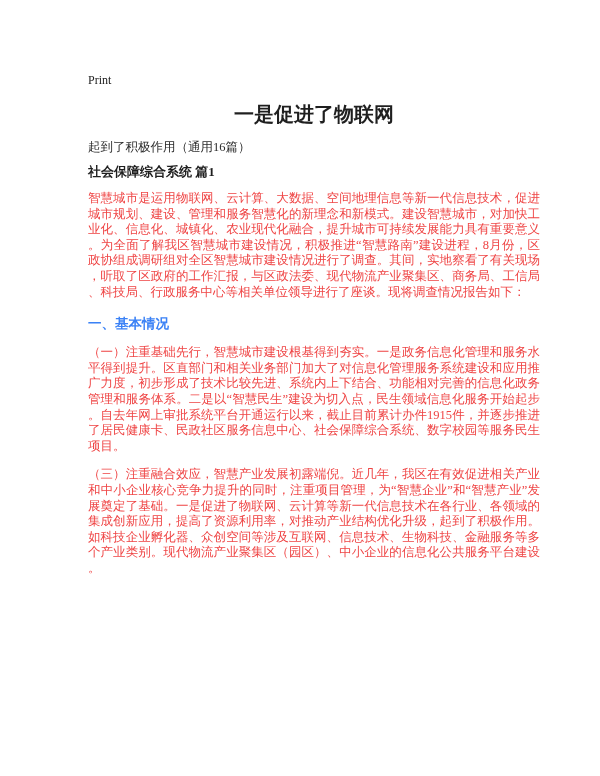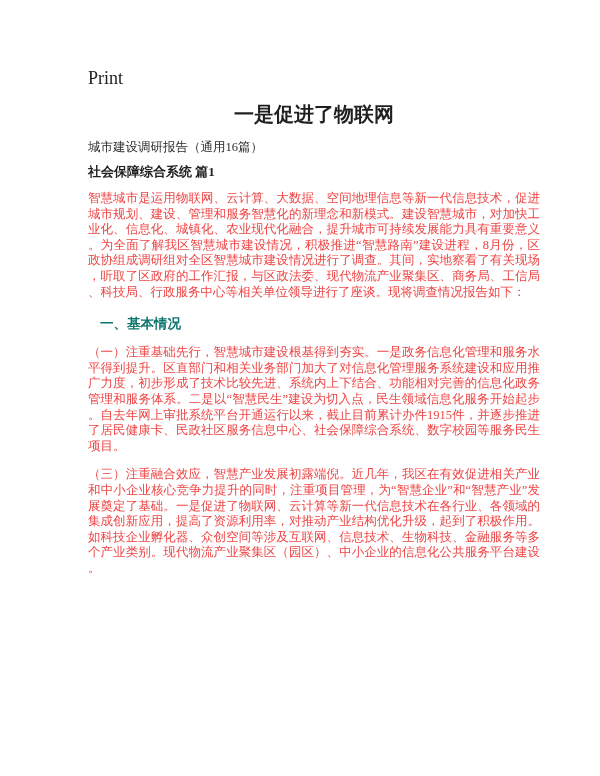--- a/index.html
+++ b/index.html
@@ -12,21 +12,21 @@
     position: relative;
     width: 600px;
     min-height: 776px;
     background: #ffffff;
     padding: 70px 60px 40px 88px;
     font-family: "Liberation Serif", "DejaVu Serif", serif;
     color: #2b2b2b;
   }
   .print-label {
     margin: 0;
-    font-size: 18px;
+    font-size: 12px;
     line-height: 14px;
     color: #222222;
     cursor: pointer;
     display: inline-block;
     text-align: center;
   }
   .doc-title {
     margin: 15px 0 0 0;
     font-size: 20px;
     line-height: 23px;
@@ -50,40 +50,40 @@
   .para {
     margin: 11px 0 0 0;
     font-size: 12.5px;
     line-height: 15.6px;
     text-align: justify;
     word-break: break-all;
     line-break: anywhere;
     color: #ef4444;
   }
   .section-heading {
-    margin: 16px 0 0 12px;
+    margin: 16px 0 0 0;
     font-size: 13.5px;
     line-height: 16px;
     font-weight: 700;
-    color: #0f766e;
+    color: #3b82f6;
   }
   .section-para {
     margin: 13px 0 0 0;
   }
 </style>
 </head>
 <body>
 
 <div class="page">
 
   <span class="print-label">Print</span>
 
   <h1 class="doc-title">一是促进了物联网</h1>
 
-  <p class="doc-subtitle">城市建设调研报告（通用16篇）</p>
+  <p class="doc-subtitle">起到了积极作用（通用16篇）</p>
 
   <h2 class="article-heading">社会保障综合系统 篇1</h2>
 
   <p class="para">智慧城市是运用物联网、云计算、大数据、空间地理信息等新一代信息技术，促进城市规划、建设、管理和服务智慧化的新理念和新模式。建设智慧城市，对加快工业化、信息化、城镇化、农业现代化融合，提升城市可持续发展能力具有重要意义。为全面了解我区智慧城市建设情况，积极推进“智慧路南”建设进程，8月份，区政协组成调研组对全区智慧城市建设情况进行了调查。其间，实地察看了有关现场，听取了区政府的工作汇报，与区政法委、现代物流产业聚集区、商务局、工信局、科技局、行政服务中心等相关单位领导进行了座谈。现将调查情况报告如下：</p>
 
   <h3 class="section-heading">一、基本情况</h3>
 
 
   <p class="para section-para">（一）注重基础先行，智慧城市建设根基得到夯实。一是政务信息化管理和服务水平得到提升。区直部门和相关业务部门加大了对信息化管理服务系统建设和应用推广力度，初步形成了技术比较先进、系统内上下结合、功能相对完善的信息化政务管理和服务体系。二是以“智慧民生”建设为切入点，民生领域信息化服务开始起步。自去年网上审批系统平台开通运行以来，截止目前累计办件1915件，并逐步推进了居民健康卡、民政社区服务信息中心、社会保障综合系统、数字校园等服务民生项目。</p>
 

